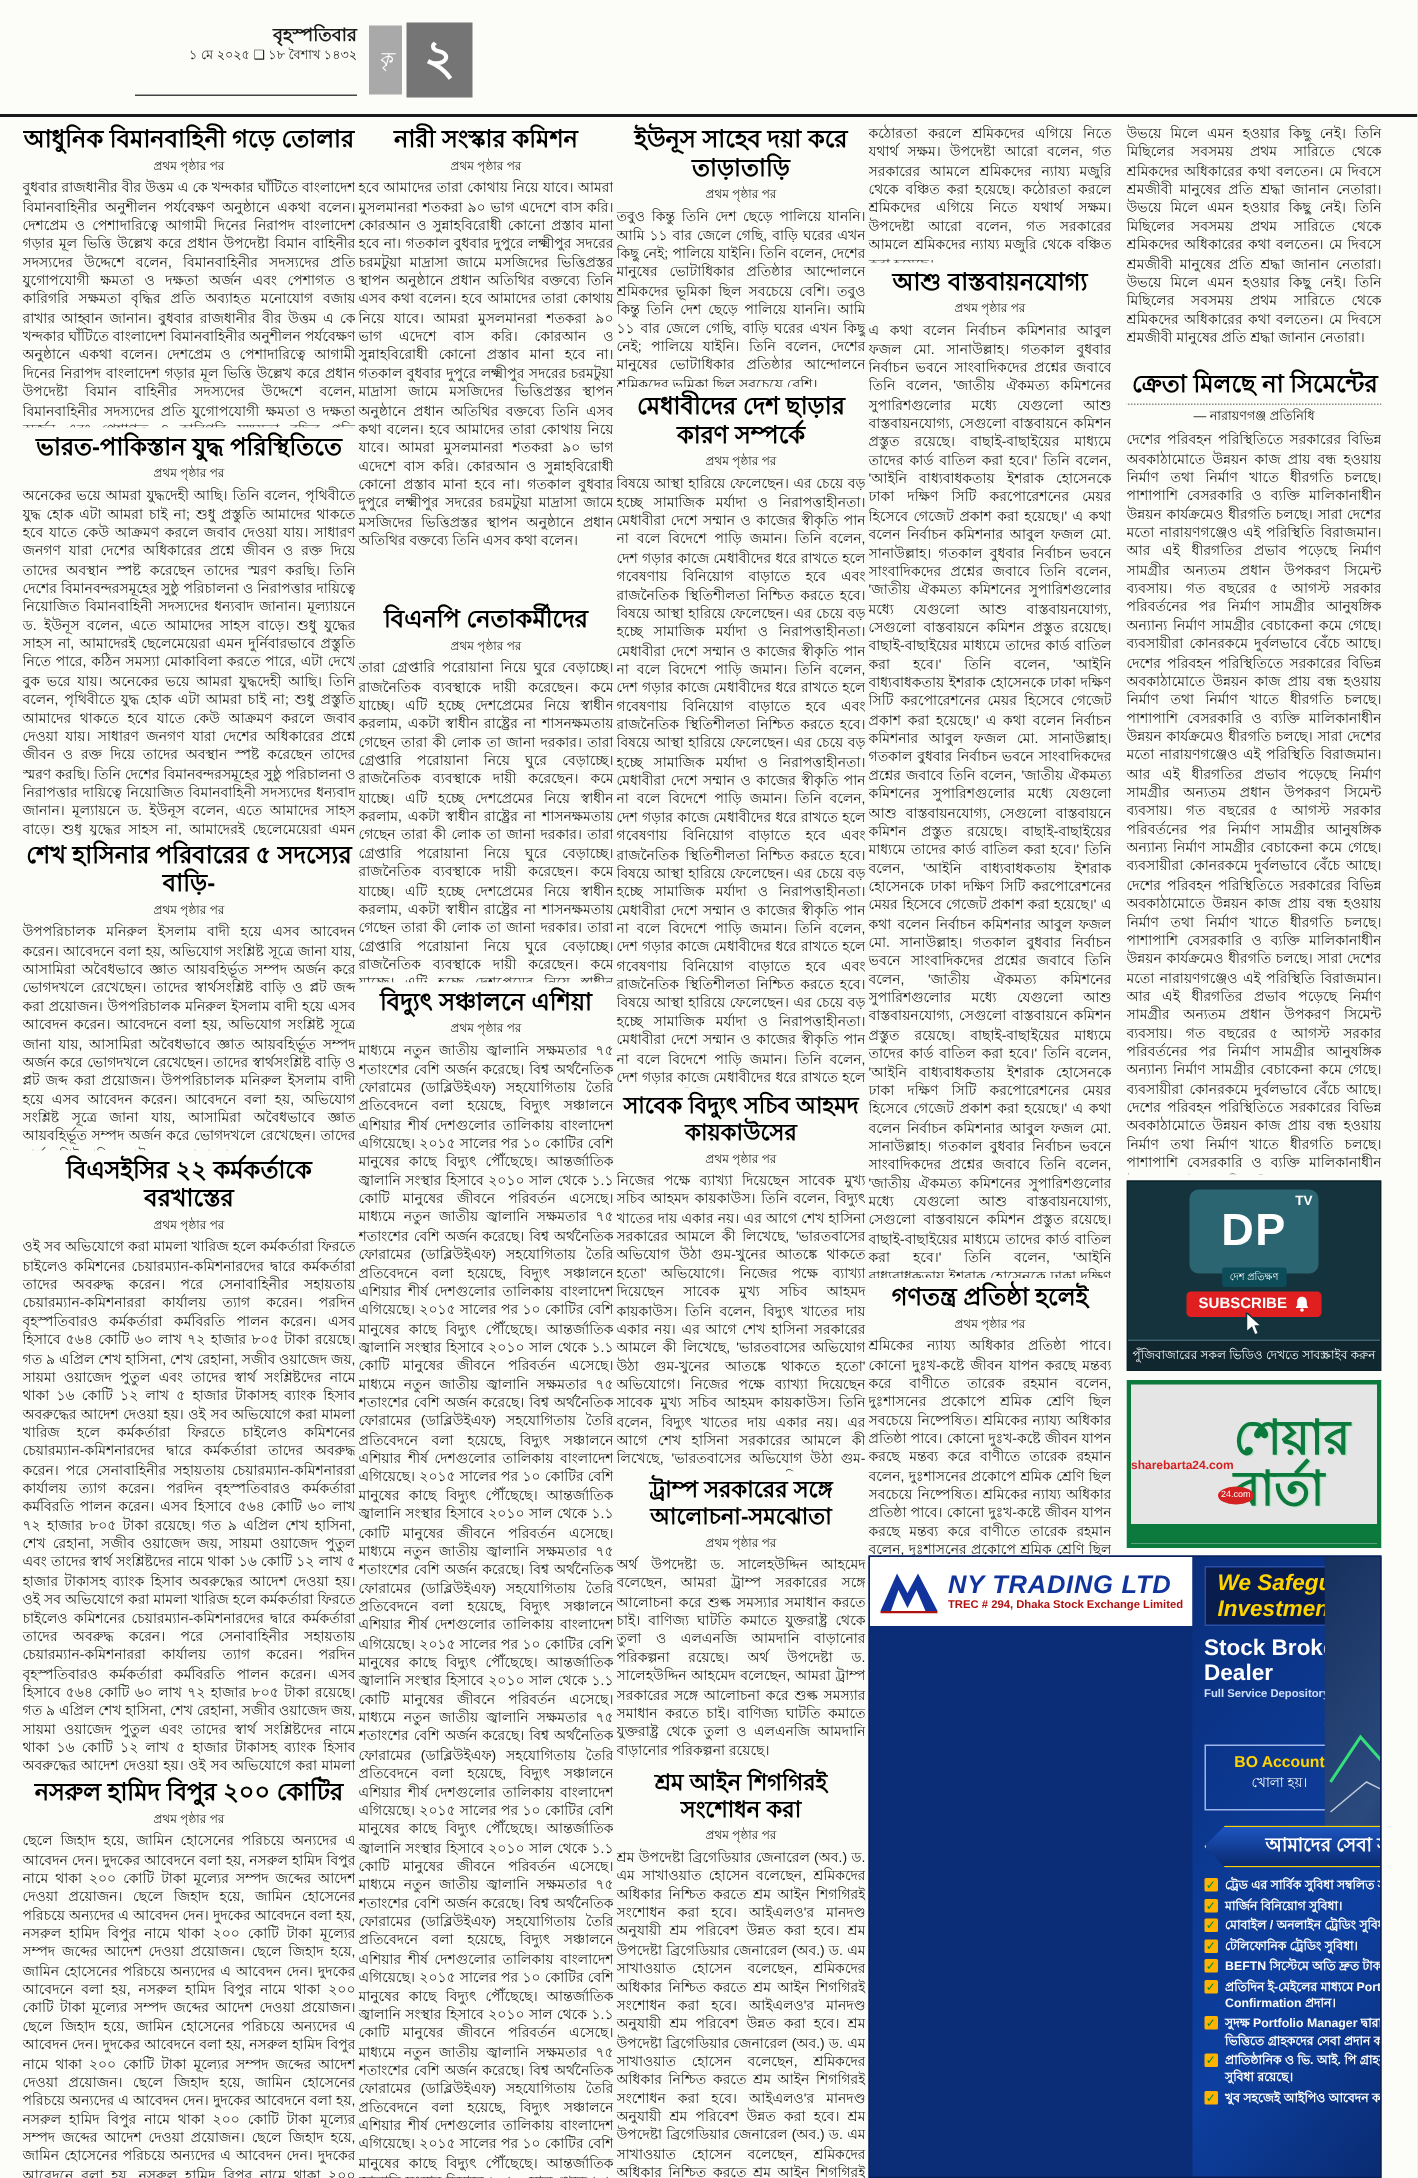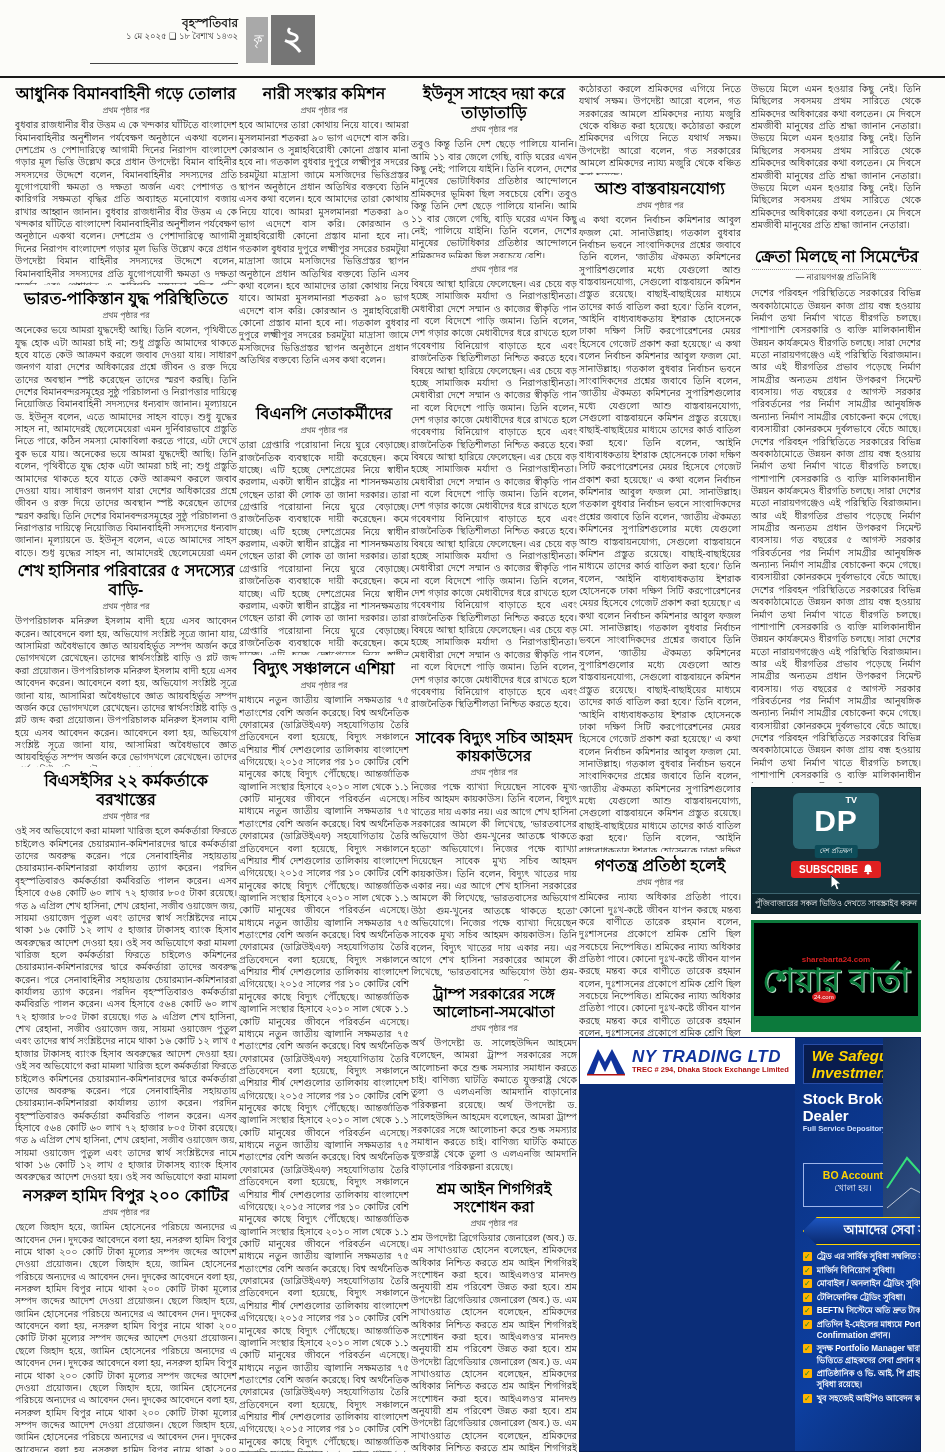--- a/index.html
+++ b/index.html
@@ -41,31 +41,31 @@
   .body { flex:1 1 auto; overflow:hidden; font-size:9.3px; line-height:1.33; text-align:justify; color:#1b1b1b; }
   .contbody { flex:none; overflow:hidden; font-size:9.3px; line-height:1.33; text-align:justify; color:#1b1b1b; padding-top:3px; }
   .wide-head { white-space:nowrap; overflow:visible; margin-left:-82px; font-size:14.5px; text-align:right;
     border-bottom:1px dotted #8a8a8a; padding-bottom:3px; }
   
   .dptv { flex:none; height:127px; margin-top:4px; background:#14333d; border:1px solid #0c2229;
     display:flex; flex-direction:column; align-items:center; padding-top:5px; position:relative; }
   .dptv-tile { width:86px; height:56px; background:#2a6571; border-radius:6px; position:relative;
     display:flex; align-items:center; justify-content:center; }
   .dptv-tile .dp { color:#fff; font-size:30px; font-weight:800; letter-spacing:1px; }
-  .dptv-tile .tv { position:absolute; top:2px; right:22px; color:#fff; font-size:9px; font-weight:bold; }
+  .dptv-tile .tv { position:absolute; top:2px; right:4px; color:#fff; font-size:9px; font-weight:bold; }
   .dptv-brand { position:absolute; top:52px; left:50%; transform:translateX(-50%); background:#0d4c59; color:#fff;
     font-size:6.5px; padding:1px 5px; border-radius:2px; white-space:nowrap; }
   .sub-btn { margin-top:12px; background:#e02020; color:#fff; font-size:10px; font-weight:bold;
     padding:3px 8px; border:none; border-radius:3px; display:flex; align-items:center; gap:5px; cursor:pointer; }
   .dptv-cap { position:absolute; bottom:0; left:0; right:0; background:#10272f; border-top:1px solid #3d6570;
     color:#fff; font-size:8px; text-align:center; padding:3px 2px; }
   .cursor-svg { position:absolute; bottom:22px; left:46%; }
   
-  .sbarta { flex:none; height:112px; margin-top:6px; background:#000000; border:3px solid #0c7a3c;
-    display:flex; flex-direction:column; align-items:center; justify-content:center; position:relative; overflow:hidden; }
+  .sbarta { flex:none; height:112px; margin-top:6px; background:#e5e5e5; border:3px solid #0c7a3c;
+    display:flex; align-items:center; justify-content:center; position:relative; overflow:hidden; }
   .sb-url { color:#d42121; font-size:8px; font-weight:bold; }
   .sb-name { color:#0c7a3c; font-size:32px; font-weight:800; line-height:1.05; text-shadow:1px 1px 0 #bde3cb; }
   .sb-badge { color:#fff; background:#d42121; border-radius:50%; font-size:6px; padding:3px 2px; position:absolute;
     bottom:26px; left:58px; }
   .sb-bar { position:absolute; bottom:0; left:0; right:0; height:13px; background:#0c7a3c; }
   
   .nyad { flex:none; height:415px; border:1px solid #09205a; display:flex; flex-direction:row; background:#0b2d78; overflow:hidden; }
   .ny-head { background:#fff; height:46px; display:flex; align-items:center; gap:6px; padding:2px 6px; flex:none; }
   .ny-head-text { line-height:1.1; }
   .ny-name { color:#11339c; font-size:17px; font-weight:800; font-style:italic; letter-spacing:0.5px; }
@@ -157,20 +157,21 @@
       </div>
     </div>
 
     <div class="tcol c3">
       <div class="art" style="height:178px">
         <h3>ইউনূস সাহেব দয়া করে তাড়াতাড়ি</h3>
         <div class="contlbl">প্রথম পৃষ্ঠার পর</div>
         <p class="body">তবুও কিন্তু তিনি দেশ ছেড়ে পালিয়ে যাননি। আমি ১১ বার জেলে গেছি, বাড়ি ঘরের এখন কিছু নেই; পালিয়ে যাইনি। তিনি বলেন, দেশের মানুষের ভোটাধিকার প্রতিষ্ঠার আন্দোলনে শ্রমিকদের ভূমিকা ছিল সবচেয়ে বেশি। তবুও কিন্তু তিনি দেশ ছেড়ে পালিয়ে যাননি। আমি ১১ বার জেলে গেছি, বাড়ি ঘরের এখন কিছু নেই; পালিয়ে যাইনি। তিনি বলেন, দেশের মানুষের ভোটাধিকার প্রতিষ্ঠার আন্দোলনে শ্রমিকদের ভূমিকা ছিল সবচেয়ে বেশি।</p>
       </div>
       <div class="art" style="height:467px">
+        <h3>মেধাবীদের দেশ ছাড়ার কারণ সম্পর্কে</h3>
         <div class="contlbl">প্রথম পৃষ্ঠার পর</div>
         <p class="body">বিষয়ে আস্থা হারিয়ে ফেলেছেন। এর চেয়ে বড় হচ্ছে সামাজিক মর্যাদা ও নিরাপত্তাহীনতা। মেধাবীরা দেশে সম্মান ও কাজের স্বীকৃতি পান না বলে বিদেশে পাড়ি জমান। তিনি বলেন, দেশ গড়ার কাজে মেধাবীদের ধরে রাখতে হলে গবেষণায় বিনিয়োগ বাড়াতে হবে এবং রাজনৈতিক স্থিতিশীলতা নিশ্চিত করতে হবে। বিষয়ে আস্থা হারিয়ে ফেলেছেন। এর চেয়ে বড় হচ্ছে সামাজিক মর্যাদা ও নিরাপত্তাহীনতা। মেধাবীরা দেশে সম্মান ও কাজের স্বীকৃতি পান না বলে বিদেশে পাড়ি জমান। তিনি বলেন, দেশ গড়ার কাজে মেধাবীদের ধরে রাখতে হলে গবেষণায় বিনিয়োগ বাড়াতে হবে এবং রাজনৈতিক স্থিতিশীলতা নিশ্চিত করতে হবে। বিষয়ে আস্থা হারিয়ে ফেলেছেন। এর চেয়ে বড় হচ্ছে সামাজিক মর্যাদা ও নিরাপত্তাহীনতা। মেধাবীরা দেশে সম্মান ও কাজের স্বীকৃতি পান না বলে বিদেশে পাড়ি জমান। তিনি বলেন, দেশ গড়ার কাজে মেধাবীদের ধরে রাখতে হলে গবেষণায় বিনিয়োগ বাড়াতে হবে এবং রাজনৈতিক স্থিতিশীলতা নিশ্চিত করতে হবে। বিষয়ে আস্থা হারিয়ে ফেলেছেন। এর চেয়ে বড় হচ্ছে সামাজিক মর্যাদা ও নিরাপত্তাহীনতা। মেধাবীরা দেশে সম্মান ও কাজের স্বীকৃতি পান না বলে বিদেশে পাড়ি জমান। তিনি বলেন, দেশ গড়ার কাজে মেধাবীদের ধরে রাখতে হলে গবেষণায় বিনিয়োগ বাড়াতে হবে এবং রাজনৈতিক স্থিতিশীলতা নিশ্চিত করতে হবে। বিষয়ে আস্থা হারিয়ে ফেলেছেন। এর চেয়ে বড় হচ্ছে সামাজিক মর্যাদা ও নিরাপত্তাহীনতা। মেধাবীরা দেশে সম্মান ও কাজের স্বীকৃতি পান না বলে বিদেশে পাড়ি জমান। তিনি বলেন, দেশ গড়ার কাজে মেধাবীদের ধরে রাখতে হলে গবেষণায় বিনিয়োগ বাড়াতে হবে এবং রাজনৈতিক স্থিতিশীলতা নিশ্চিত করতে হবে।</p>
       </div>
       <div class="art" style="height:256px">
         <h3 class="sm">সাবেক বিদ্যুৎ সচিব আহমদ কায়কাউসের</h3>
         <div class="contlbl">প্রথম পৃষ্ঠার পর</div>
         <p class="body">নিজের পক্ষে ব্যাখ্যা দিয়েছেন সাবেক মুখ্য সচিব আহমদ কায়কাউস। তিনি বলেন, বিদ্যুৎ খাতের দায় একার নয়। এর আগে শেখ হাসিনা সরকারের আমলে কী লিখেছে, 'ভারতবাসের অভিযোগ উঠা গুম-খুনের আতঙ্কে থাকতে হতো' অভিযোগে। নিজের পক্ষে ব্যাখ্যা দিয়েছেন সাবেক মুখ্য সচিব আহমদ কায়কাউস। তিনি বলেন, বিদ্যুৎ খাতের দায় একার নয়। এর আগে শেখ হাসিনা সরকারের আমলে কী লিখেছে, 'ভারতবাসের অভিযোগ উঠা গুম-খুনের আতঙ্কে থাকতে হতো' অভিযোগে। নিজের পক্ষে ব্যাখ্যা দিয়েছেন সাবেক মুখ্য সচিব আহমদ কায়কাউস। তিনি বলেন, বিদ্যুৎ খাতের দায় একার নয়। এর আগে শেখ হাসিনা সরকারের আমলে কী লিখেছে, 'ভারতবাসের অভিযোগ উঠা গুম-খুনের আতঙ্কে থাকতে হতো' অভিযোগে।</p>
       </div>
       <div class="art" style="height:195px">
         <h3 class="sm">ট্রাম্প সরকারের সঙ্গে আলোচনা-সমঝোতা</h3>

